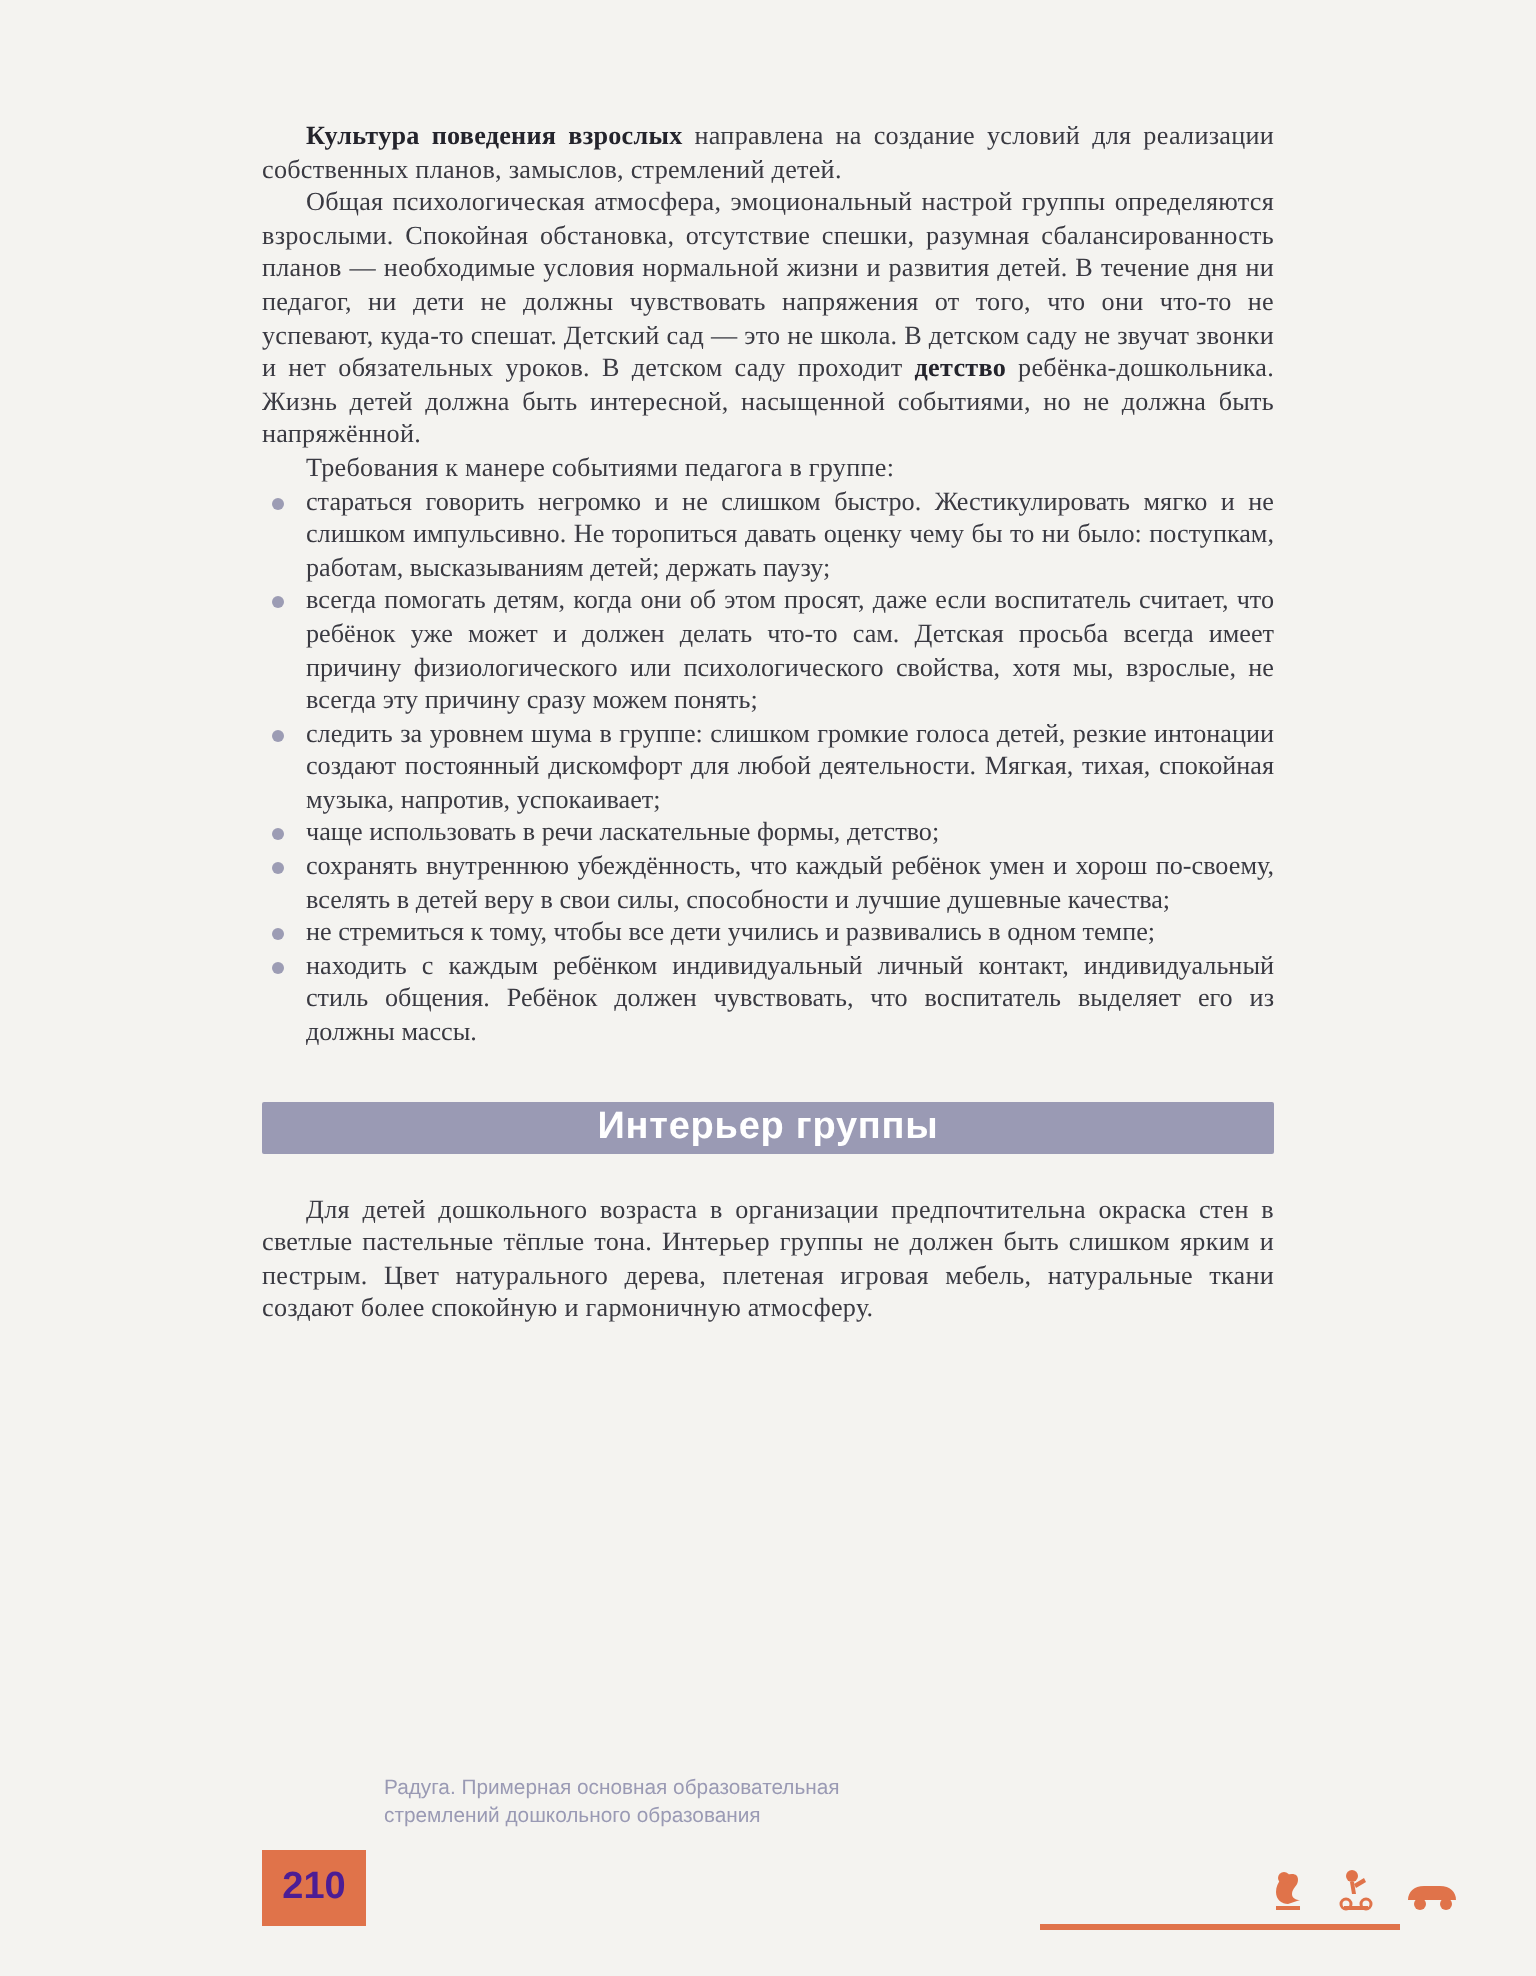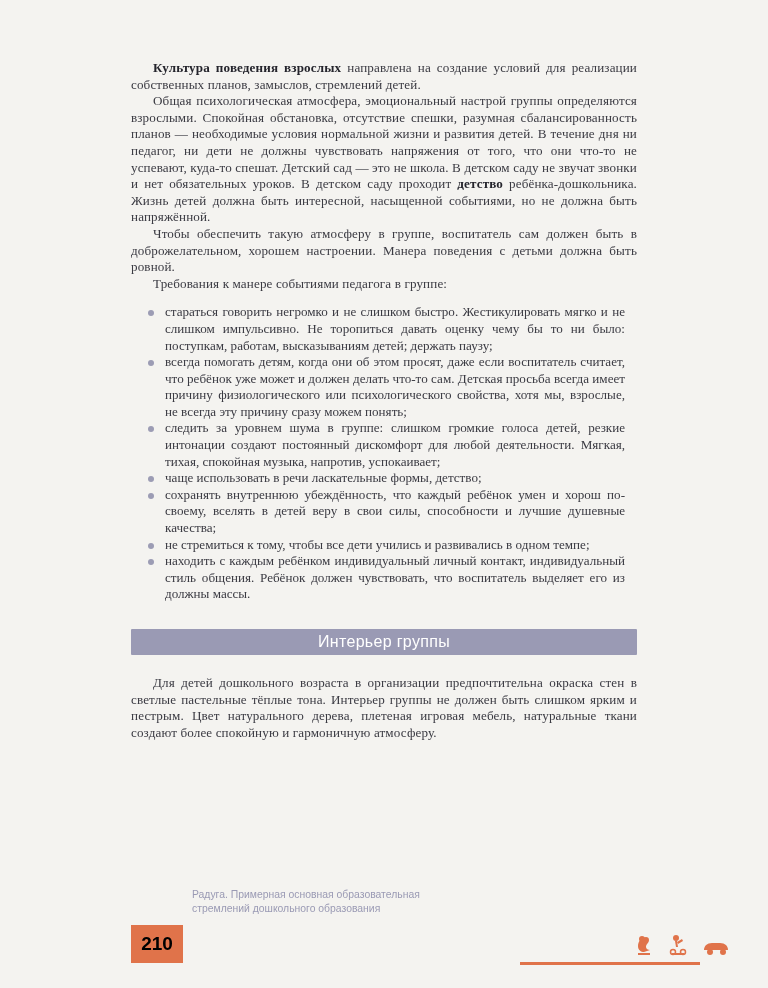--- a/index.html
+++ b/index.html
@@ -38,21 +38,21 @@
     letter-spacing: 0.01em;
   }
   p.indent {
     text-indent: 22px;
   }
   b, .bold {
     font-weight: bold;
     color: #24242c;
   }
   .bullet-list {
-    margin: 12px;
+    margin: 0;
     padding: 0;
     list-style: none;
   }
   .bullet-list li {
     position: relative;
     padding-left: 22px;
     font-size: 13.1px;
     line-height: 16.6px;
     text-align: justify;
     color: #3a3a42;
@@ -75,40 +75,40 @@
     background: #9a9ab4;
     height: 26px;
     display: flex;
     align-items: center;
     justify-content: center;
     border-radius: 1px;
   }
   .section-band span {
     color: #ffffff;
     font-family: "Liberation Sans", sans-serif;
-    font-weight: normal;
-    font-size: 16px;
+    font-weight: bold;
+    font-size: 19px;
     letter-spacing: 0.02em;
   }
   
   .footer {
     position: absolute;
     left: 0;
     bottom: 0;
     width: 768px;
     height: 75px;
   }
   .page-number-box {
     position: absolute;
     left: 131px;
     top: 925px;
     width: 52px;
     height: 38px;
     background: #e0734a;
-    color: #000000;
+    color: #4c1d95;
     font-family: "Liberation Sans", sans-serif;
     font-weight: bold;
     font-size: 19px;
     display: flex;
     align-items: center;
     justify-content: center;
     text-align: center;
   }
   .footer-text {
     position: absolute;
@@ -141,21 +141,20 @@
 <body>
 
 <div class="page">
 
   <div class="content">
 
     <p class="indent first-para"><b>Культура поведения взрослых</b><span> направлена на создание условий для реализации собственных планов, замыслов, стремлений детей.</span></p>
 
     <p class="indent"><span>Общая психологическая атмосфера, эмоциональный настрой группы определяются взрослыми. Спокойная обстановка, отсутствие спешки, разумная сбалансированность планов — необходимые условия нормальной жизни и развития детей. В течение дня ни педагог, ни дети не должны чувствовать напряжения от того, что они что-то не успевают, куда-то спешат. Детский сад — это не школа. В детском саду не звучат звонки и нет обязательных уроков. В детском саду проходит </span><b>детство</b><span> ребёнка-дошкольника. Жизнь детей должна быть интересной, насыщенной событиями, но не должна быть напряжённой.</span></p>
 
-    <p class="indent">Чтобы обеспечить такую атмосферу в группе, воспитатель сам должен быть в доброжелательном, хорошем настроении. Манера поведения с детьми должна быть ровной.</p>
 
     <p class="indent">Требования к манере событиями педагога в группе:</p>
 
     <ul class="bullet-list">
       <li><span class="dot"></span><span>стараться говорить негромко и не слишком быстро. Жестикулировать мягко и не слишком импульсивно. Не торопиться давать оценку чему бы то ни было: поступкам, работам, высказываниям детей; держать паузу;</span></li>
       <li><span class="dot"></span><span>всегда помогать детям, когда они об этом просят, даже если воспитатель считает, что ребёнок уже может и должен делать что-то сам. Детская просьба всегда имеет причину физиологического или психологического свойства, хотя мы, взрослые, не всегда эту причину сразу можем понять;</span></li>
       <li><span class="dot"></span><span>следить за уровнем шума в группе: слишком громкие голоса детей, резкие интонации создают постоянный дискомфорт для любой деятельности. Мягкая, тихая, спокойная музыка, напротив, успокаивает;</span></li>
       <li><span class="dot"></span><span>чаще использовать в речи ласкательные формы, детство;</span></li>
       <li><span class="dot"></span><span>сохранять внутреннюю убеждённость, что каждый ребёнок умен и хорош по-своему, вселять в детей веру в свои силы, способности и лучшие душевные качества;</span></li>
       <li><span class="dot"></span><span>не стремиться к тому, чтобы все дети учились и развивались в одном темпе;</span></li>

